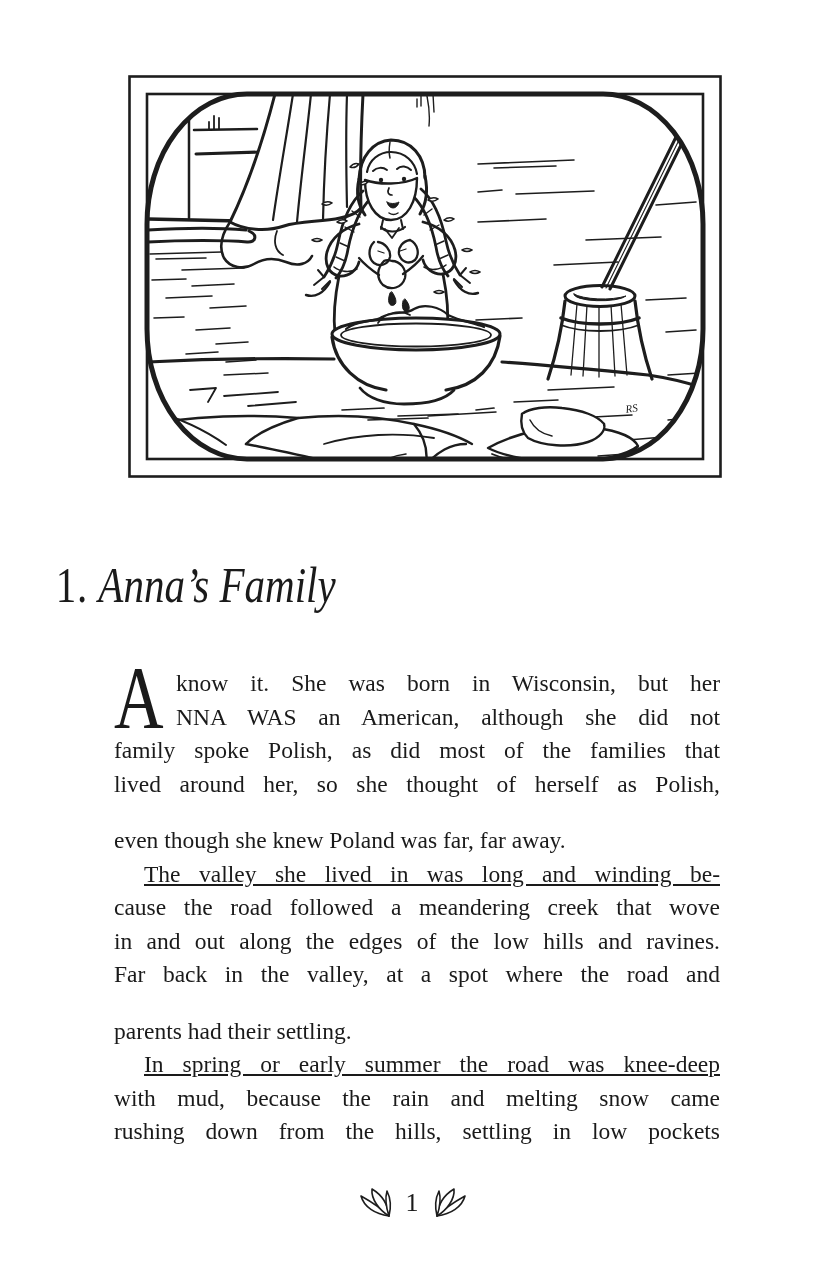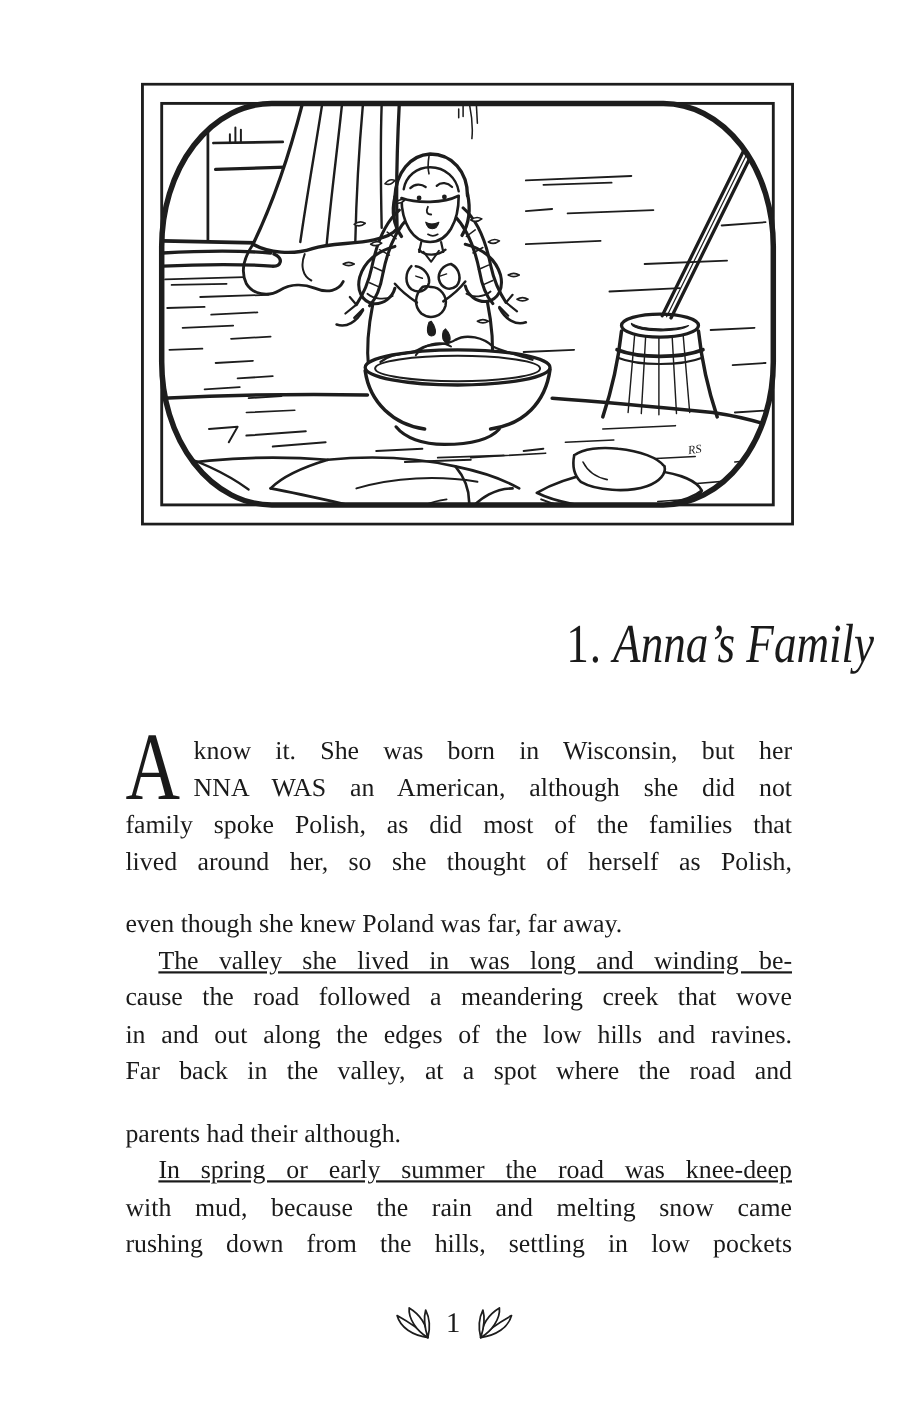--- a/index.html
+++ b/index.html
@@ -1,21 +1,21 @@
 <!DOCTYPE html>
 <html><head>
 <meta charset="utf-8">
 <style>
   html,body{margin:0;padding:0;background:#ffffff;}
   .page{position:relative;width:825px;height:1275px;background:#ffffff;overflow:hidden;
         font-family:"Liberation Serif", serif;color:#1a1a1a;}
   
   .illustration{position:absolute;left:128px;top:75px;width:594px;height:403px;}
   
-  .chapter-title{position:absolute;left:25px;top:558px;width:800px;text-align:right;
+  .chapter-title{position:absolute;left:25px;top:558px;width:800px;text-align:left;
                  font-size:50px;line-height:54px;white-space:nowrap;}
   .chapter-title .squeeze{display:inline-block;transform:scaleX(0.82);}
   .chapter-number{font-style:normal;letter-spacing:1px;}
   .chapter-name{font-style:italic;}
   
   .body-text{position:absolute;left:114px;top:667px;width:606px;font-size:23.5px;}
   .para{margin:0;}
   .line{height:33.5px;line-height:33.5px;overflow:hidden;
         text-align:justify;text-align-last:justify;}
   .line.last{text-align-last:left;margin-top:23px;}
@@ -189,21 +189,21 @@
         <div class="line">NNA WAS an American, although she did not</div>
         <div class="line">family spoke Polish, as did most of the families that</div>
         <div class="line">lived around her, so she thought of herself as Polish,</div>
         <div class="line last">even though she knew Poland was far, far away.</div>
       </div>
       <div class="para">
         <div class="line indent">The valley she lived in was long and winding be-</div>
         <div class="line">cause the road followed a meandering creek that wove</div>
         <div class="line">in and out along the edges of the low hills and ravines.</div>
         <div class="line">Far back in the valley, at a spot where the road and</div>
-        <div class="line last">parents had their although.</div>
+        <div class="line last">parents had their settling.</div>
       </div>
       <div class="para">
         <div class="line indent">In spring or early summer the road was knee-deep</div>
         <div class="line">with mud, because the rain and melting snow came</div>
         <div class="line">rushing down from the hills, settling in low pockets</div>
       </div>
     </div>
 
   <div class="footer">
     <svg class="sprig" viewBox="0 0 34 30">

